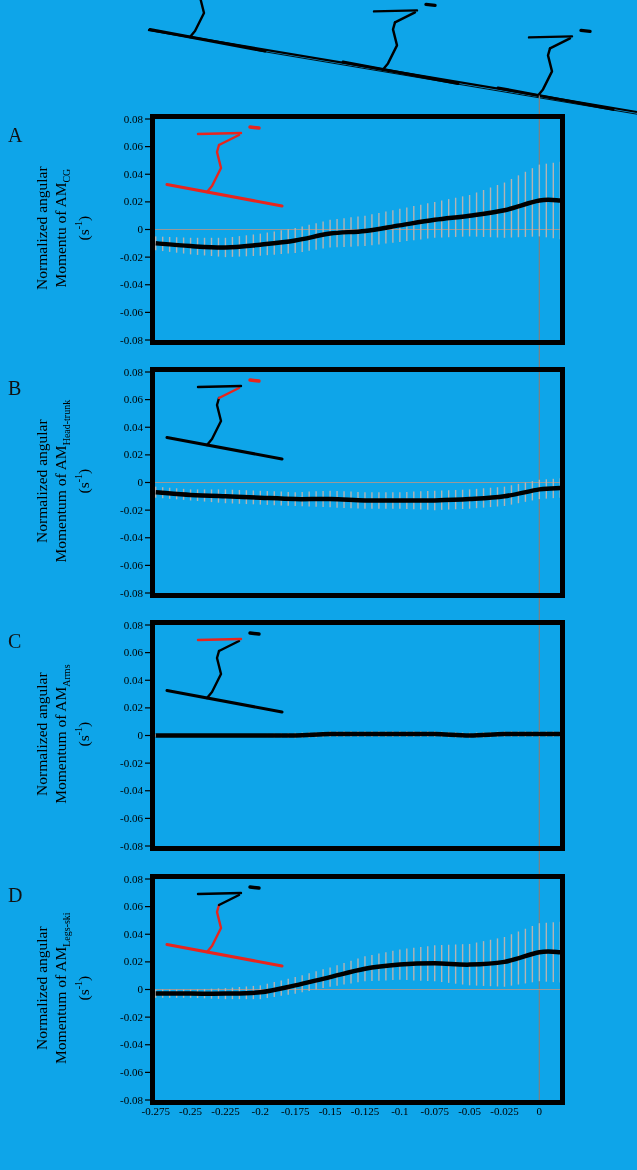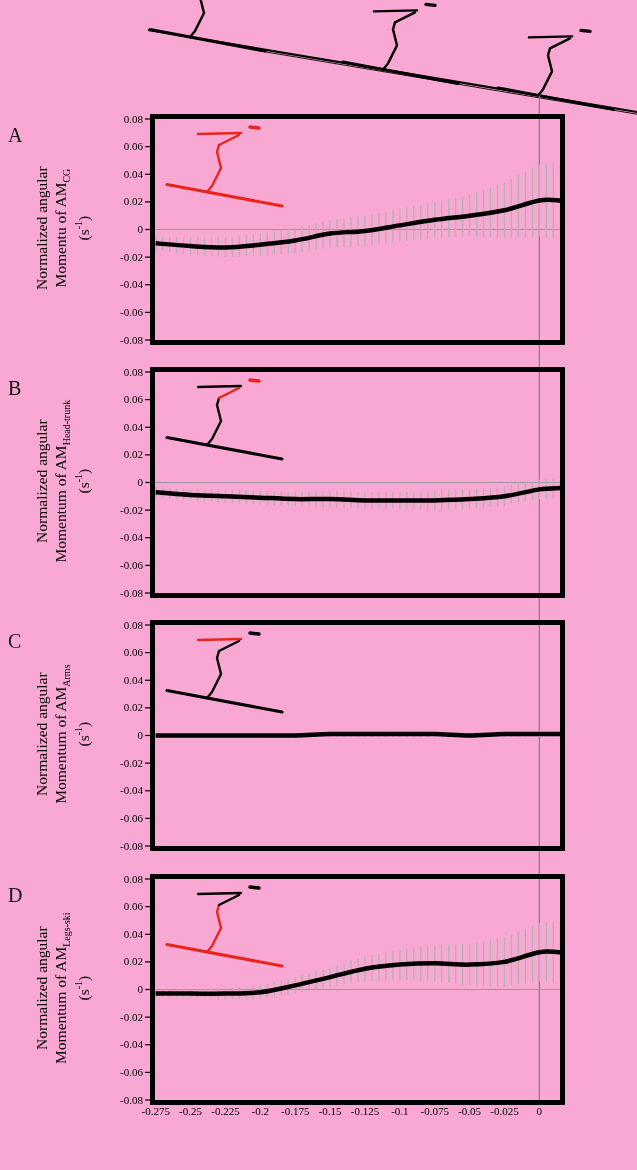--- a/index.html
+++ b/index.html
@@ -1,16 +1,16 @@
 <!DOCTYPE html>
 <html><head>
 <meta charset="utf-8">
 <style>
   html,body{margin:0;padding:0;background:#fff;}
-  .fig{position:relative;width:637px;height:1170px;background:#f9a8d4;overflow:hidden;
+  .fig{position:relative;width:637px;height:1170px;background:#0ea5e9;overflow:hidden;
        font-family:"Liberation Serif","DejaVu Serif",serif;color:#000;}
   #chart-svg{position:absolute;left:0;top:0;width:637px;height:1170px;
        font-family:"Liberation Serif","DejaVu Serif",serif;}
   .letter{position:absolute;left:8px;font-size:20px;color:#111;}
   .ylabel-wrap{position:absolute;left:24px;width:78px;height:233px;
        display:flex;align-items:center;justify-content:center;}
   .ylabel{flex:none;transform:rotate(-90deg);width:233px;text-align:center;
        font-size:15.5px;line-height:1.22;white-space:nowrap;}
   .ylabel sub{font-size:10px;}
   .ylabel sup{font-size:10px;}

